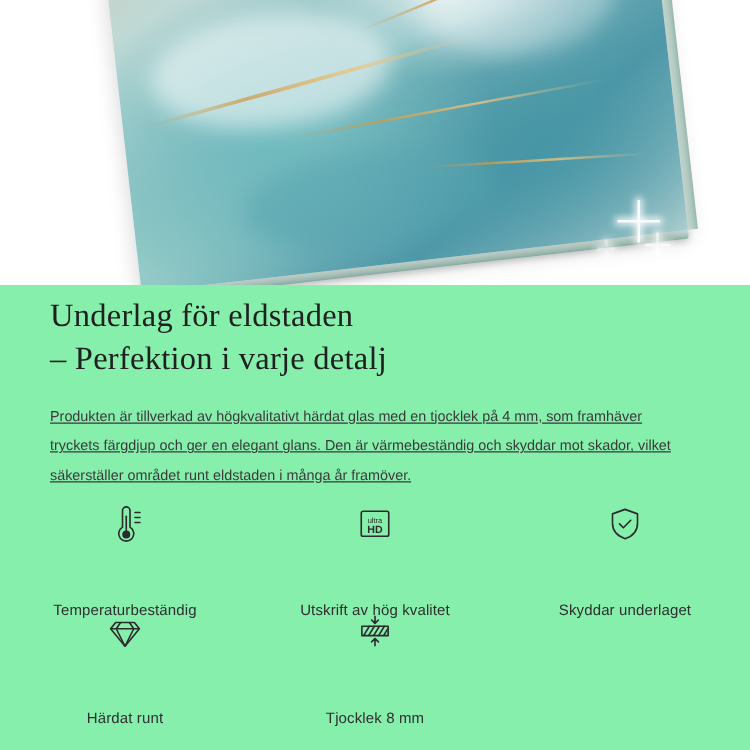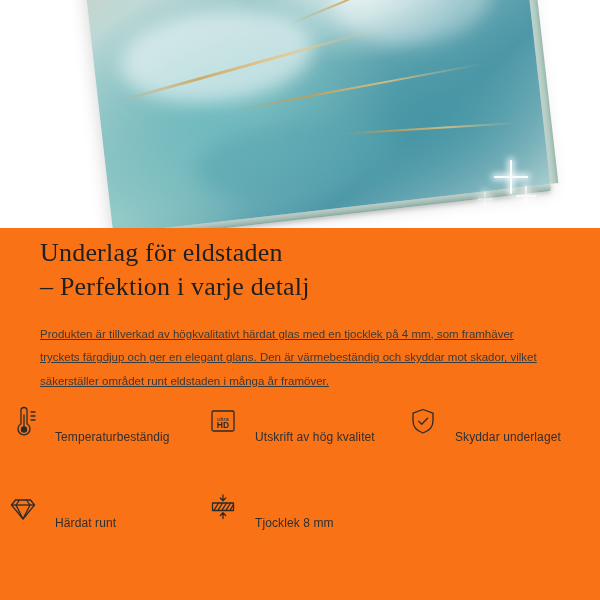--- a/index.html
+++ b/index.html
@@ -10,21 +10,21 @@
     width: 600px;
     height: 600px;
     background: #ffffff;
     font-family: "Liberation Sans", sans-serif;
     overflow: hidden;
   }
   .page {
     position: relative;
     width: 600px;
     height: 600px;
-    background: #f97316;
+    background: #86efac;
   }
 
   
   .hero {
     position: relative;
     width: 600px;
     height: 228px;
     overflow: hidden;
     background: #ffffff;
   }
@@ -161,22 +161,23 @@
     left: 0;
     top: 392px;
     width: 600px;
     display: grid;
     grid-template-columns: repeat(3, 1fr);
     grid-template-rows: 86px 86px;
     align-items: start;
   }
   .feature {
     display: flex;
+    flex-direction: column;
     align-items: center;
-    justify-content: flex-start;
+    justify-content: center;
     gap: 9px;
     padding-top: 6px;
   }
   .feature-icon {
     width: 46px;
     height: 42px;
     display: flex;
     align-items: center;
     justify-content: center;
     color: #2b2b2b;

